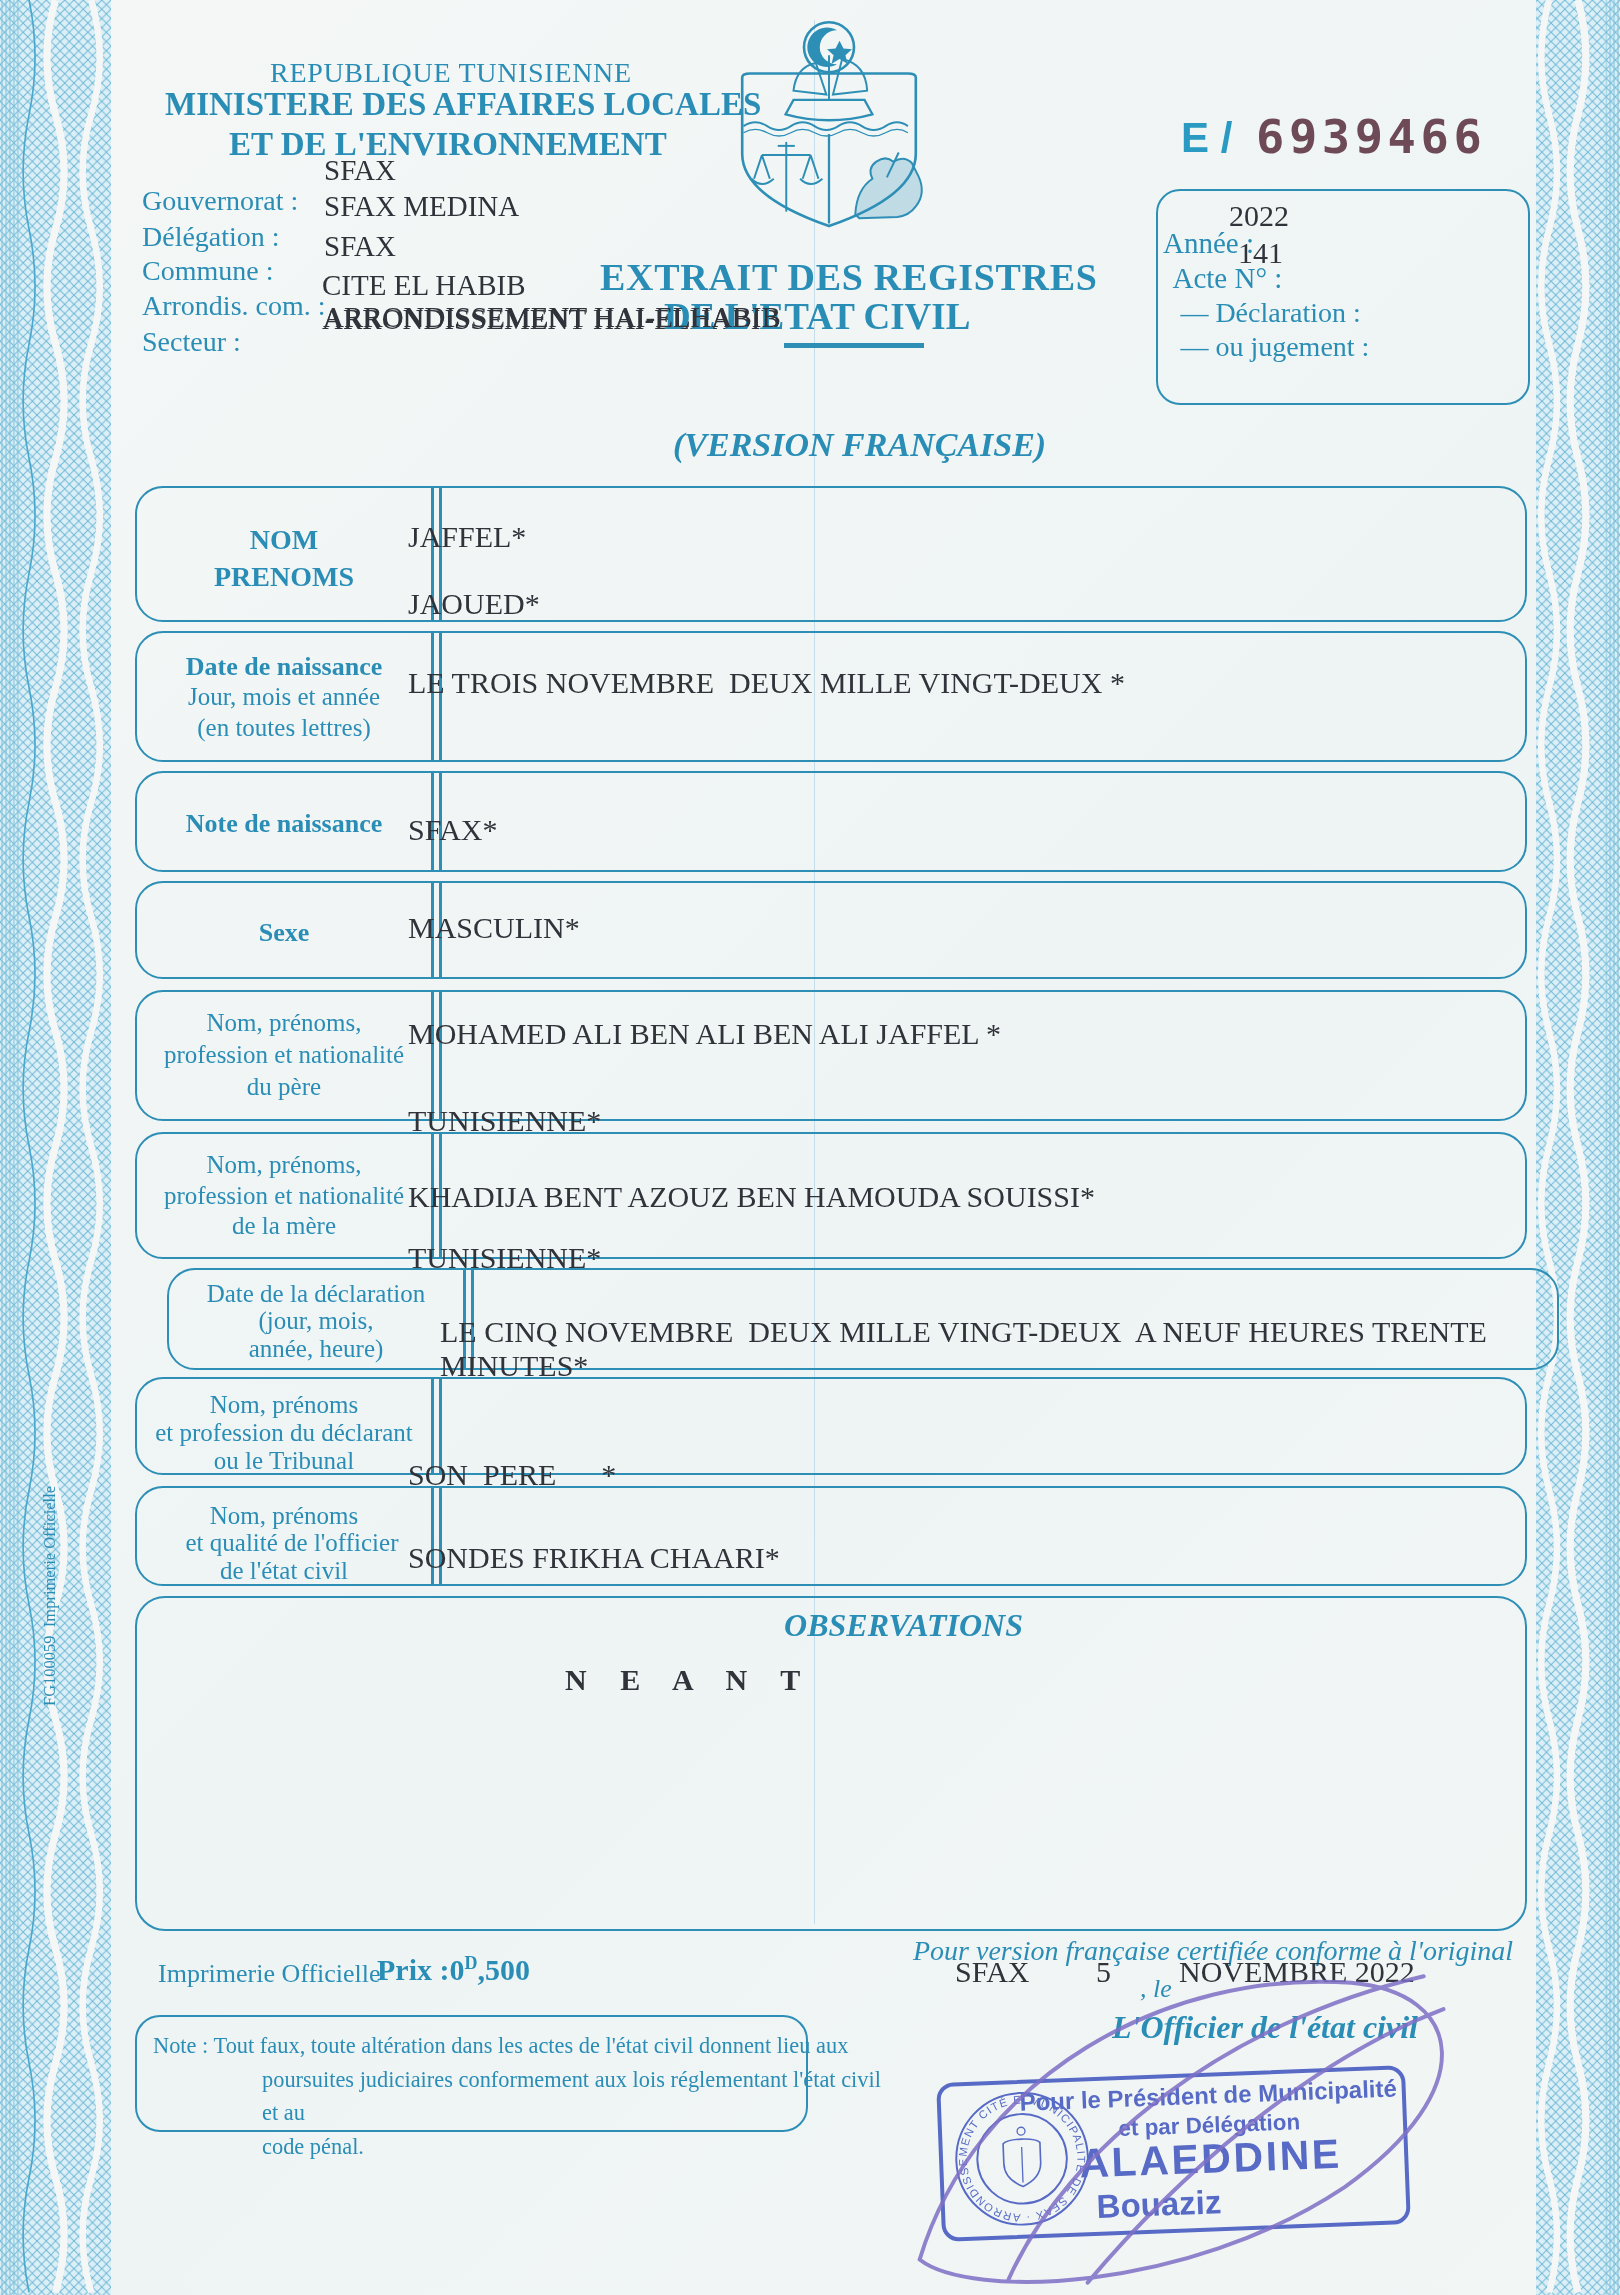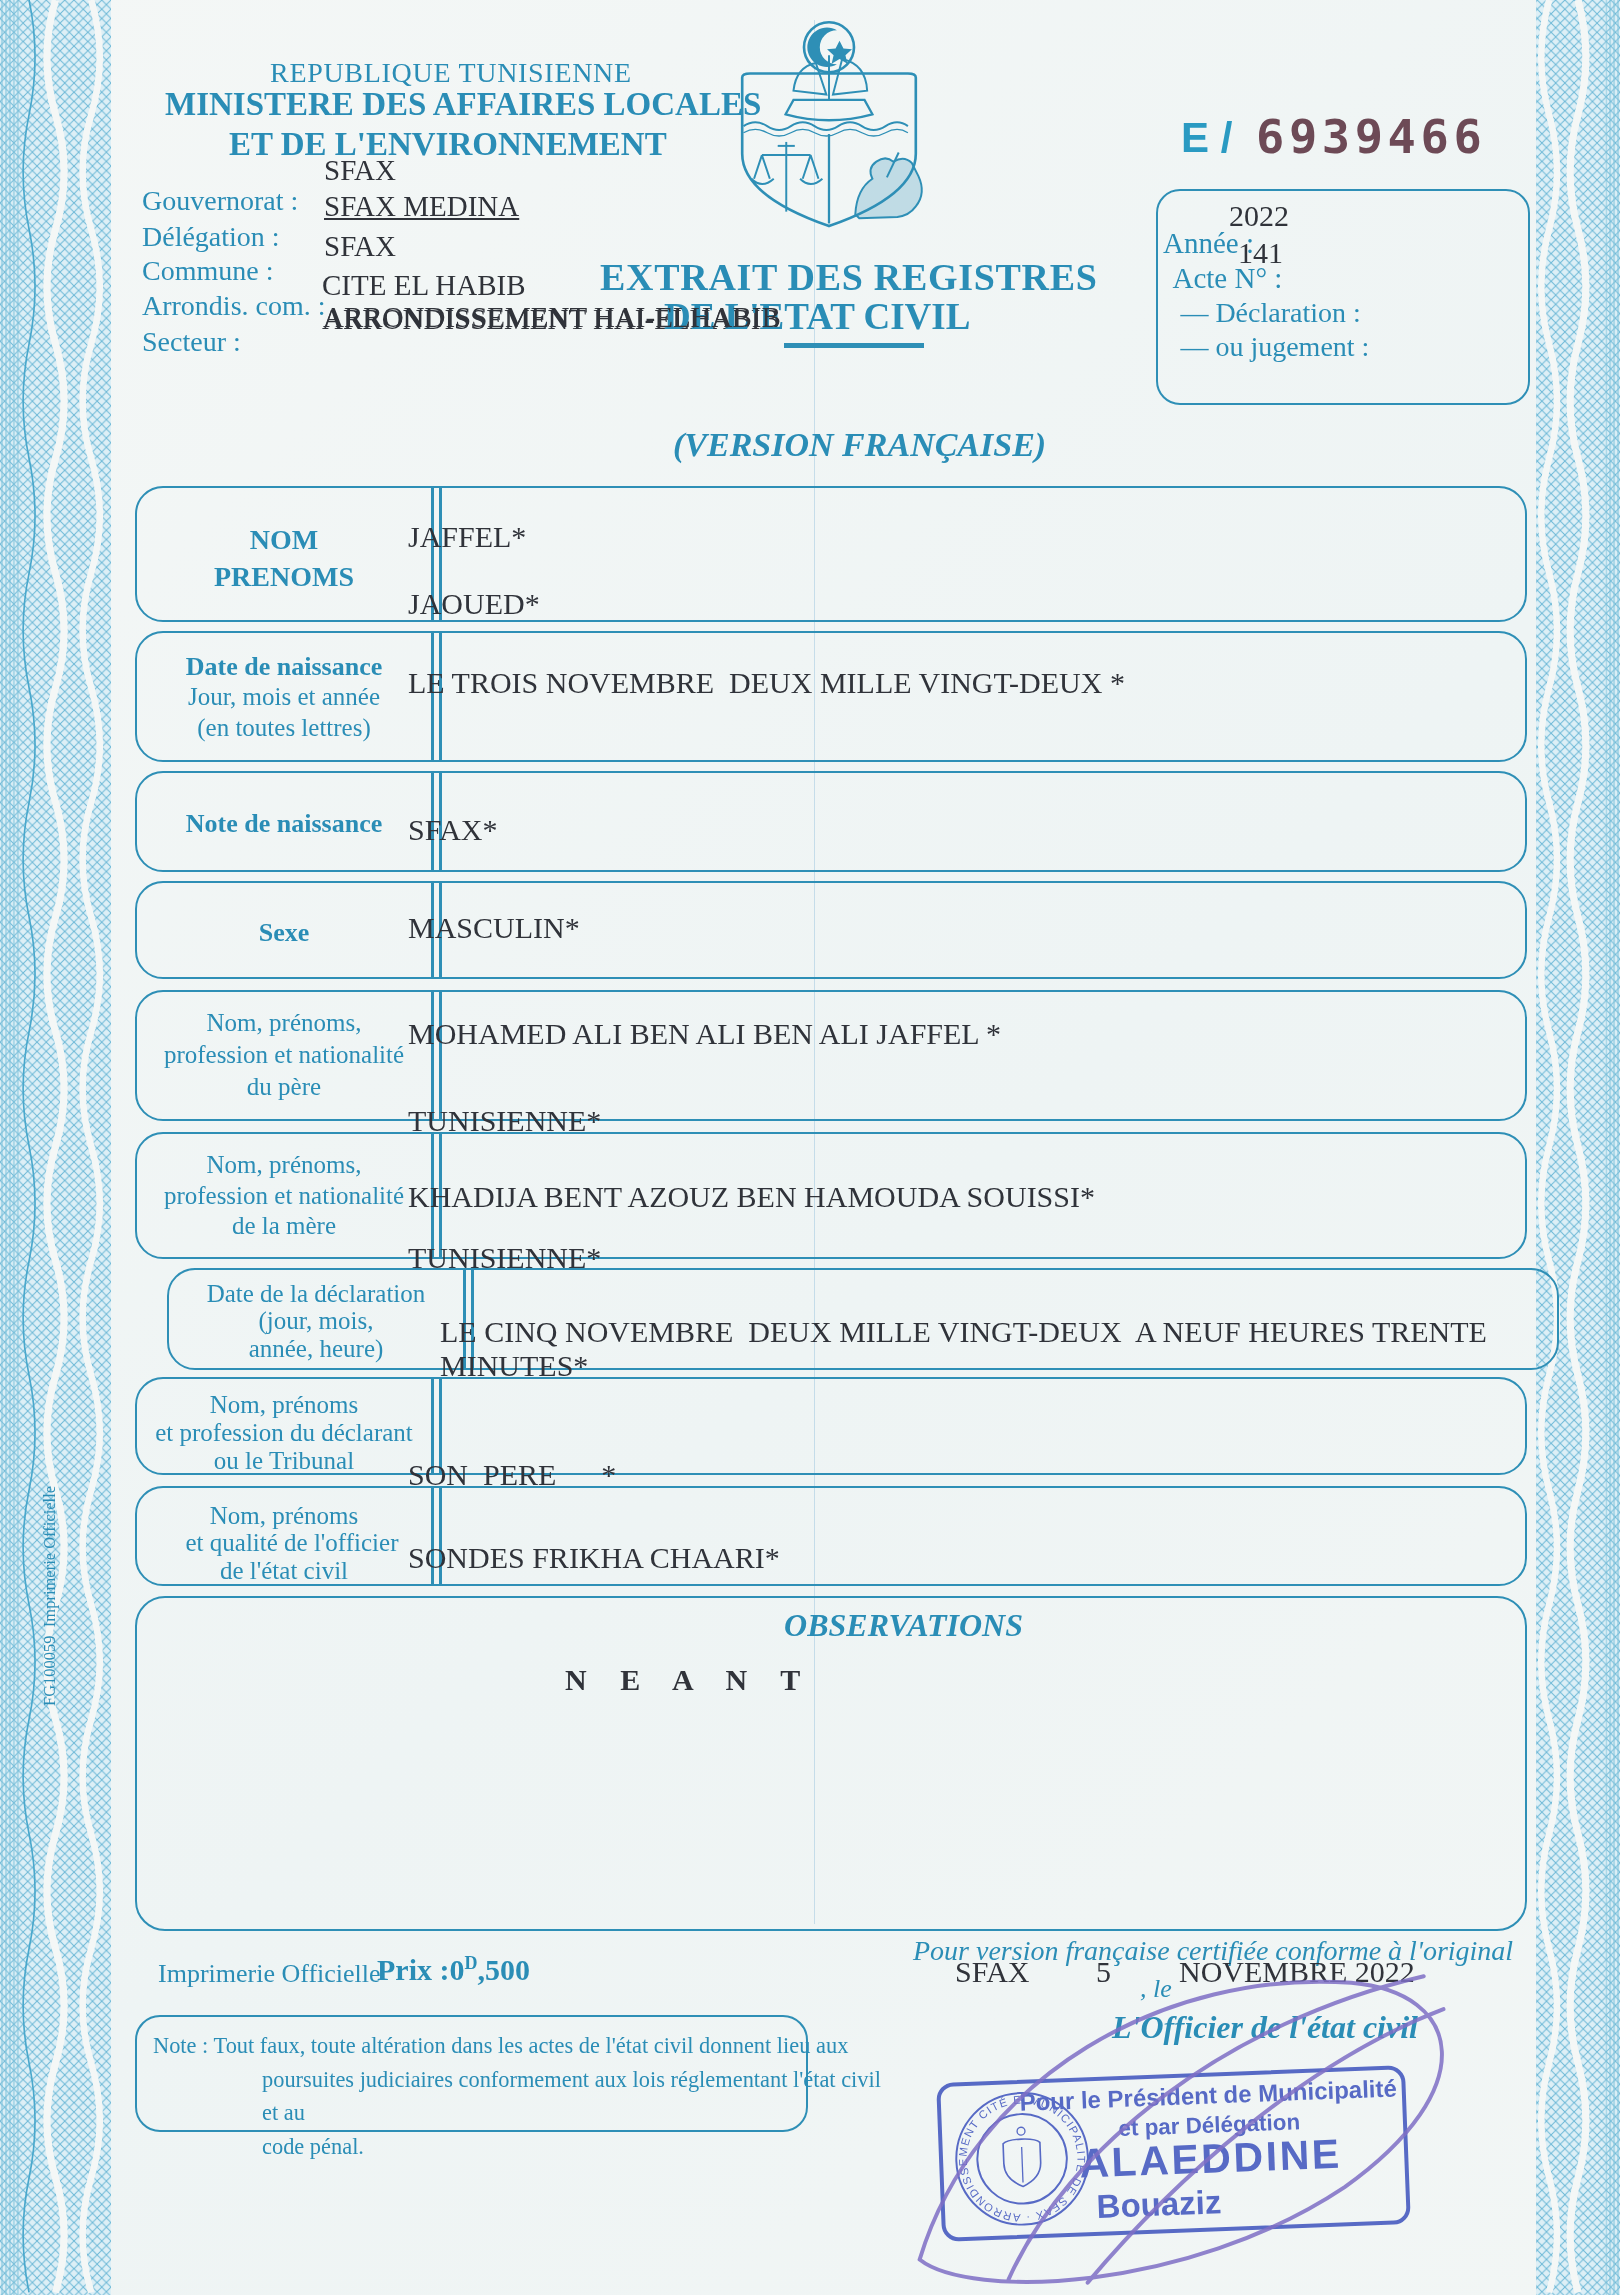--- a/index.html
+++ b/index.html
@@ -60,21 +60,21 @@
     <span class="t teal b" style="left:165px;top:87px;font-size:33px;">MINISTERE DES AFFAIRES LOCALES</span>
     <span class="t teal b" style="left:229px;top:127px;font-size:33px;">ET DE L'ENVIRONNEMENT</span>
 
     <span class="t teal" style="left:142px;top:186px;font-size:28px;">Gouvernorat :</span>
     <span class="t teal" style="left:142px;top:222px;font-size:28px;">Délégation :</span>
     <span class="t teal" style="left:142px;top:256px;font-size:28px;">Commune :</span>
     <span class="t teal" style="left:142px;top:291px;font-size:28px;">Arrondis. com. :</span>
     <span class="t teal" style="left:142px;top:327px;font-size:28px;">Secteur :</span>
 
     <span class="t typed" style="left:324px;top:155px;font-size:29px;">SFAX</span>
-    <span class="t typed" style="left:324px;top:191px;font-size:29px;text-decoration:underline;">SFAX MEDINA</span>
+    <span class="t typed" style="left:324px;top:191px;font-size:29px;">SFAX MEDINA</span>
     <span class="t typed" style="left:324px;top:231px;font-size:29px;">SFAX</span>
     <span class="t typed" style="left:322px;top:270px;font-size:29px;">CITE EL HABIB</span>
     <span class="t typed" style="left:322px;top:304px;font-size:29px;">ARRONDISSEMENT HAI-ELHABIB</span>
 
     <svg style="position:absolute;left:717px;top:17px;" width="224" height="217" viewBox="0 0 340 330">
       <g stroke="#2e8fb6" fill="none" stroke-width="4">
         <circle cx="170" cy="46" r="38"></circle>
         <path d="M182 20 a30 30 0 1 0 0 52 a24 24 0 1 1 0 -52" fill="#2e8fb6" stroke="none"></path>
         <path d="M186 36 l6 12 13 1 -10 9 3 13 -12 -7 -12 7 3 -13 -10 -9 13 -1 z" fill="#2e8fb6" stroke="none"></path>
         <path d="M38 92 Q38 86 50 86 L290 86 Q302 86 302 92 L302 208 Q302 272 170 318 Q38 272 38 208 Z"></path>

